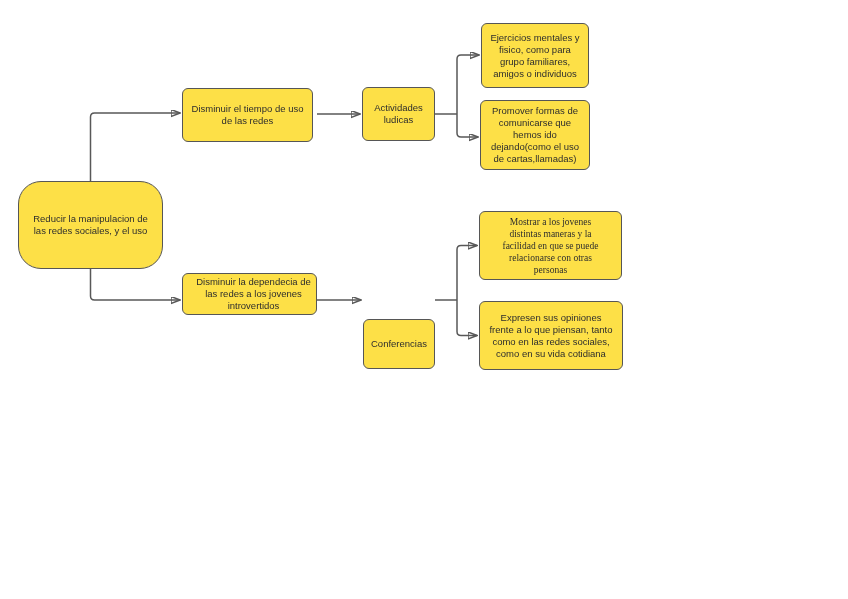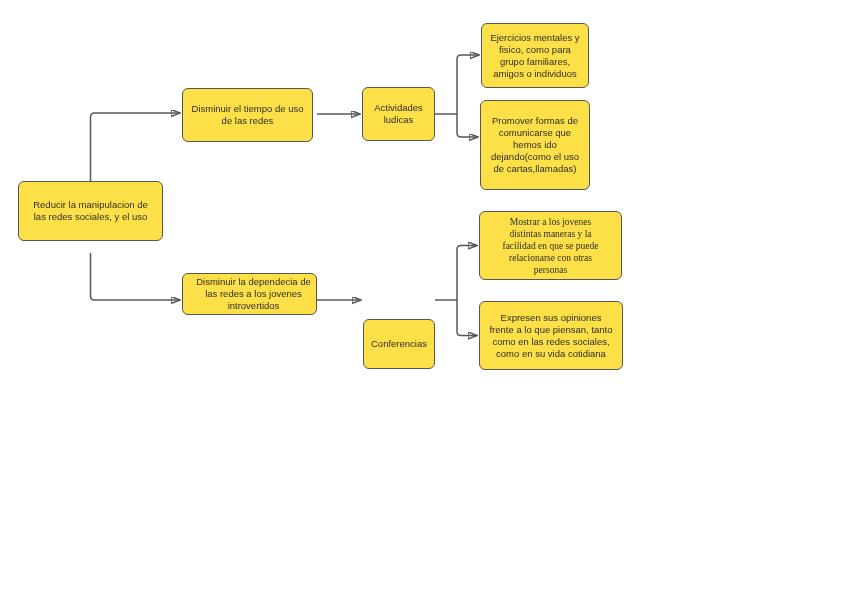--- a/index.html
+++ b/index.html
@@ -60,35 +60,35 @@
     <path d="M 317 114 L 360 114" marker-end="url(#arrow)"></path>
     <path d="M 317 300 L 361 300" marker-end="url(#arrow)"></path>
     <path d="M 435 114 L 457 114"></path>
     <path d="M 457 114 L 457 59 Q 457 55 461 55 L 479 55" marker-end="url(#arrow)"></path>
     <path d="M 457 114 L 457 133 Q 457 137 461 137 L 478 137" marker-end="url(#arrow)"></path>
     <path d="M 435 300 L 457 300"></path>
     <path d="M 457 300 L 457 249.5 Q 457 245.5 461 245.5 L 477 245.5" marker-end="url(#arrow)"></path>
     <path d="M 457 300 L 457 331.5 Q 457 335.5 461 335.5 L 477 335.5" marker-end="url(#arrow)"></path>
   </svg>
 
-  <div class="node" style="left:18px; top:181px; width:145px; height:60px;">Reducir la manipulacion de
+  <div class="node" style="left:18px; top:181px; width:145px; height:88px;border-radius:23px;">Reducir la manipulacion de
 las redes sociales, y el uso</div>
 
   <div class="node" style="left:182px; top:88px; width:131px; height:54px;">Disminuir el tiempo de uso
 de las redes</div>
 
   <div class="node" style="left:362px; top:87px; width:73px; height:54px;">Actividades
 ludicas</div>
 
   <div class="node" style="left:481px; top:23px; width:108px; height:65px;">Ejercicios mentales y
 fisico, como para
 grupo familiares,
 amigos o individuos</div>
 
-  <div class="node" style="left:480px; top:100px; width:110px; height:90px;">Promover formas de
+  <div class="node" style="left:480px; top:100px; width:110px; height:70px;">Promover formas de
 comunicarse que
 hemos ido
 dejando(como el uso
 de cartas,llamadas)</div>
 
   <div class="node" style="left:182px; top:273px; width:135px; height:42px;padding-left:10px;">Disminuir la dependecia de
 las redes a los jovenes
 introvertidos</div>
 
   <div class="node" style="left:363px; top:275px; width:72px; height:50px;margin-top:44px;">Conferencias</div>

